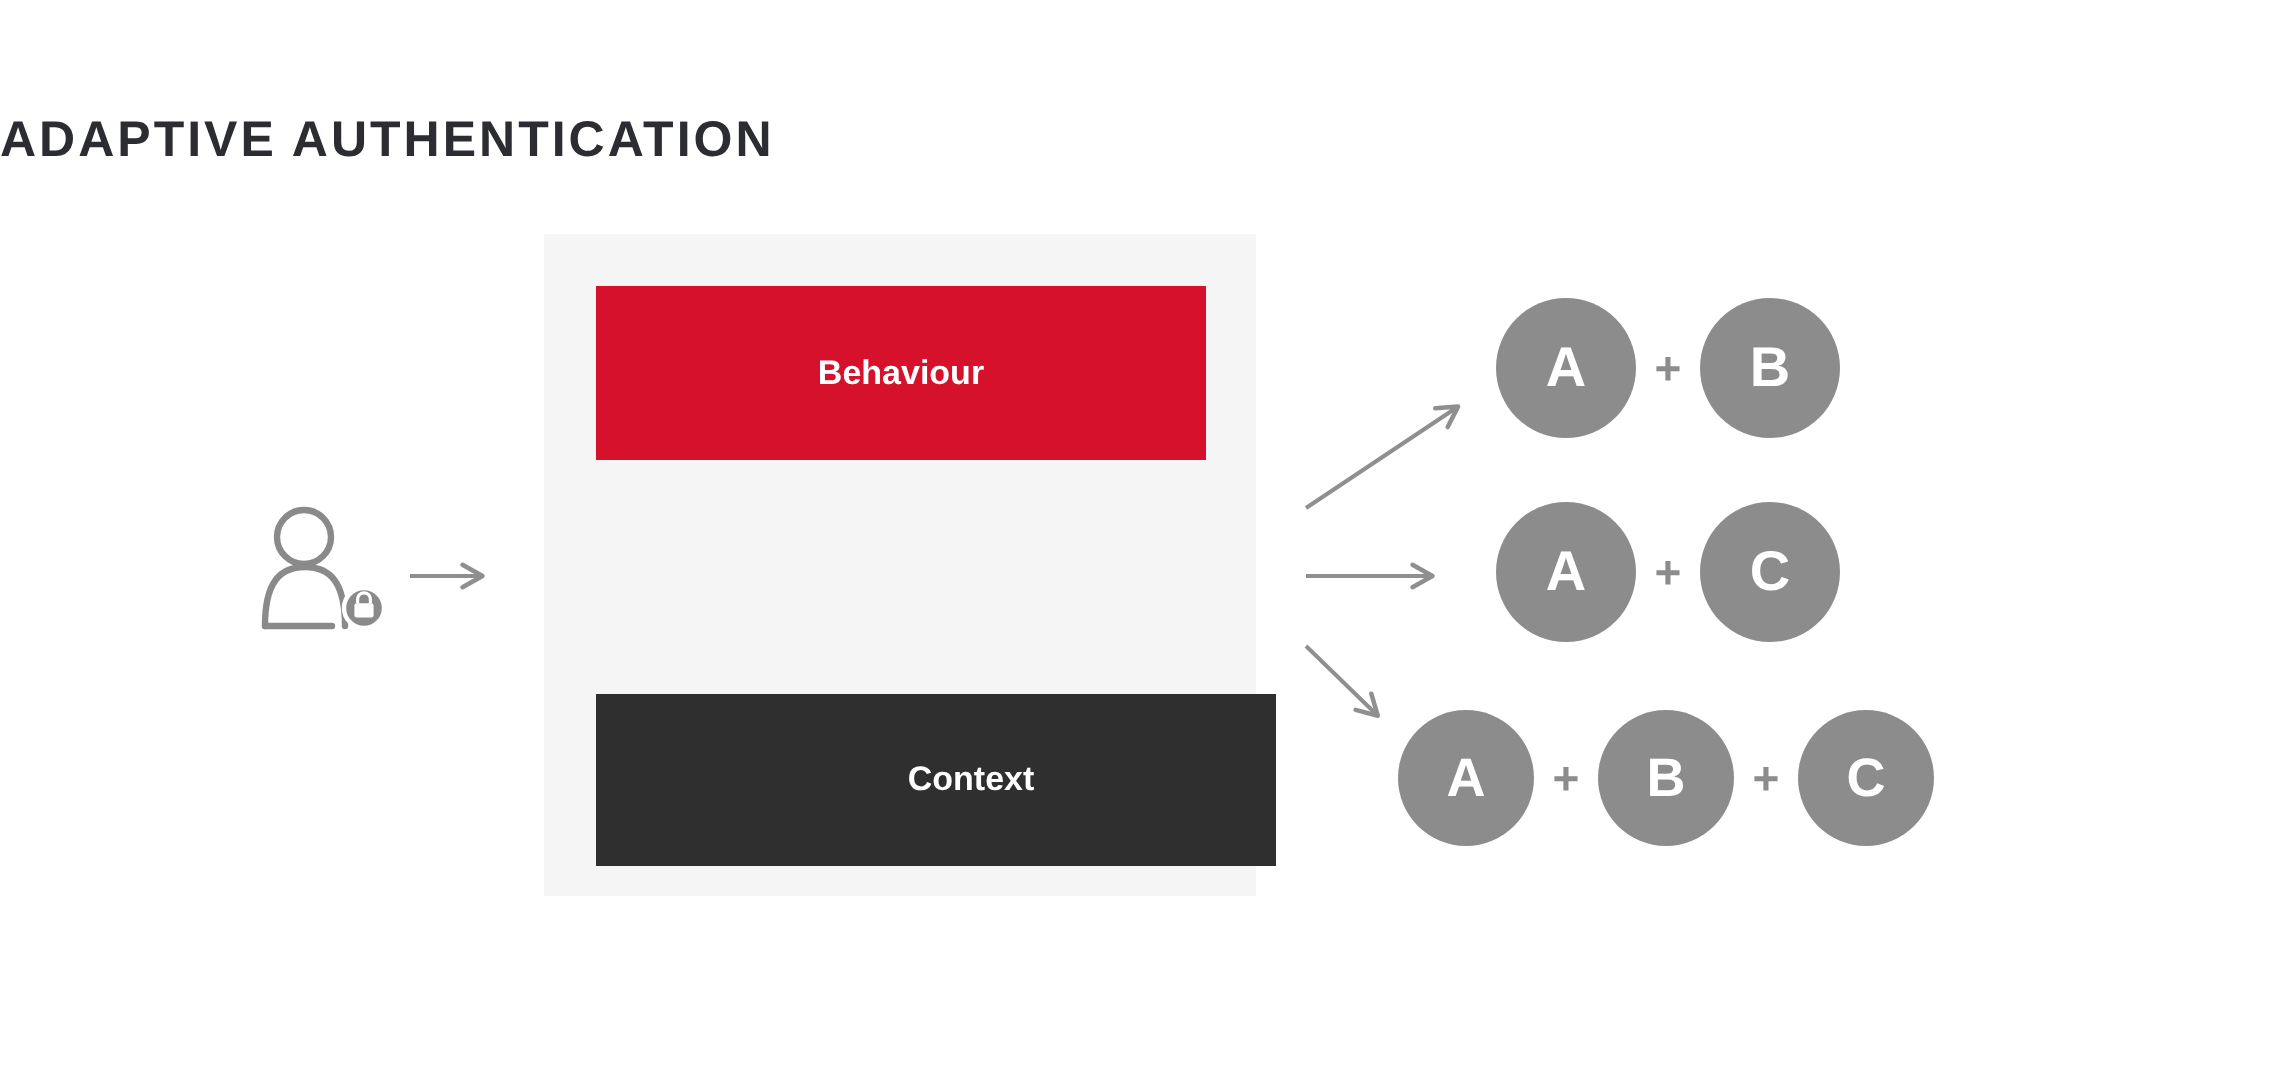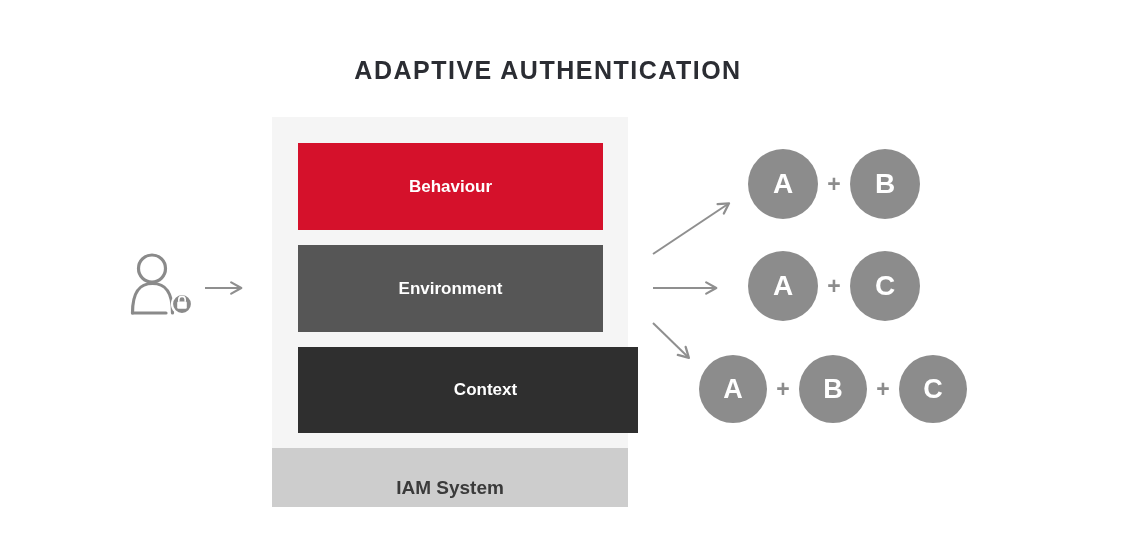--- a/index.html
+++ b/index.html
@@ -14,21 +14,20 @@
     height: 538px;
     background: #ffffff;
     overflow: hidden;
   }
   .title {
     position: absolute;
     left: 0;
     top: 56px;
     width: 1096px;
     margin: 0;
-    text-align: center;
     font-size: 25px;
     font-weight: 800;
     letter-spacing: 1.5px;
     color: #2b2d33;
   }
   .overlay {
     position: absolute;
     left: 0;
     top: 0;
     width: 1135px;
@@ -135,31 +134,25 @@
 
     <path d="M 653 254 L 728 204" fill="none" stroke="#8f8f8f" stroke-width="2" marker-end="url(#arrowhead)"></path>
     <path d="M 653 288 L 715 288" fill="none" stroke="#8f8f8f" stroke-width="2" marker-end="url(#arrowhead)"></path>
     <path d="M 653 323 L 688 357" fill="none" stroke="#8f8f8f" stroke-width="2" marker-end="url(#arrowhead)"></path>
   </svg>
 
   <div class="panel">
     <div class="layer layer-behaviour">
       <span>Behaviour</span>
     </div>
-    <div class="layer layer-environment">
-      <span>Environment</span>
-    </div>
     <div class="layer layer-context">
       <span>Context</span>
     </div>
   </div>
 
-  <div class="iam-strip">
-    <span>IAM System</span>
-  </div>
 
   <div class="combo-row combo-row-1">
     <div class="circle">A</div>
     <span class="plus">+</span>
     <div class="circle">B</div>
   </div>
 
   <div class="combo-row combo-row-2">
     <div class="circle">A</div>
     <span class="plus">+</span>

